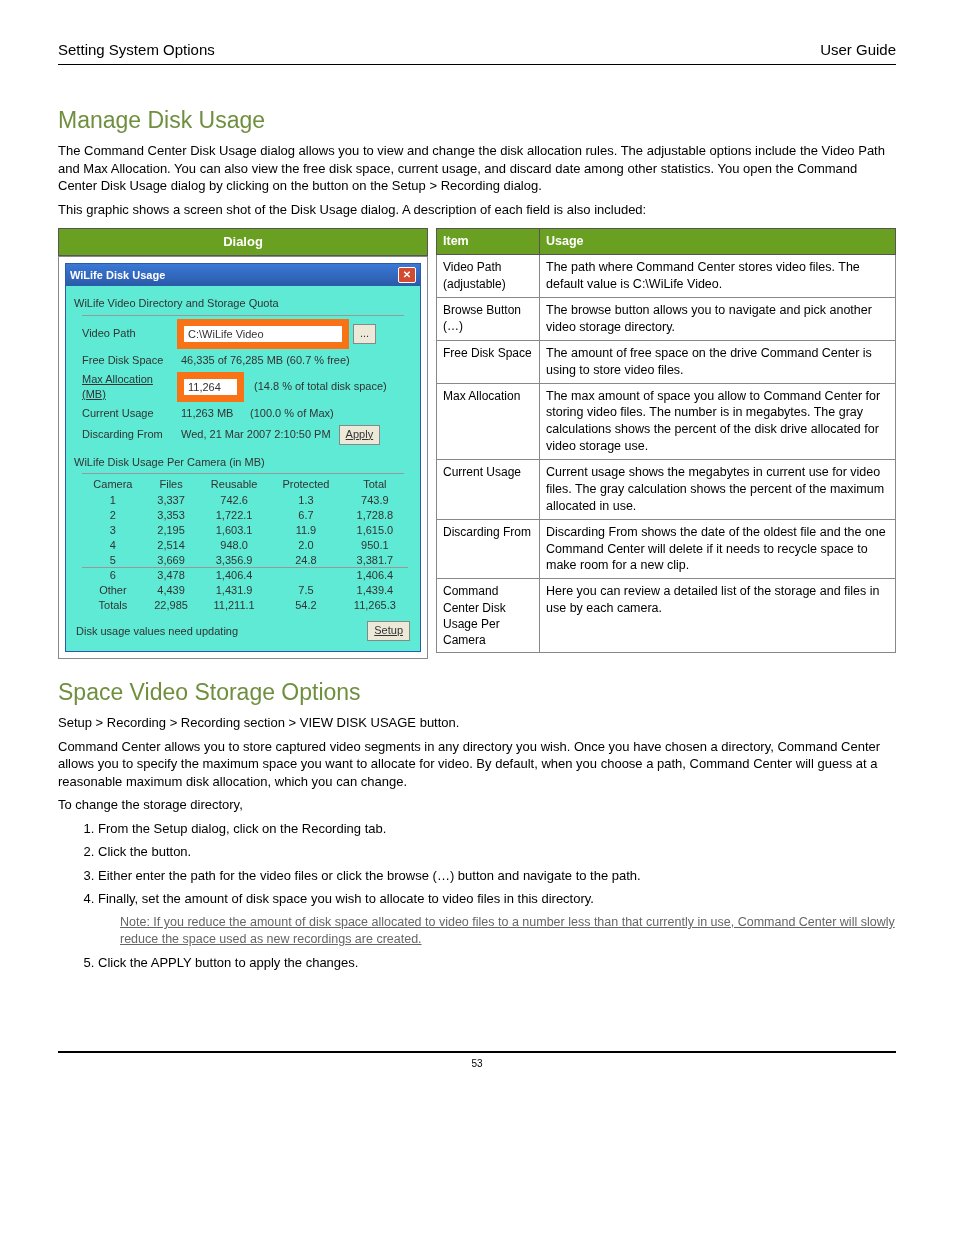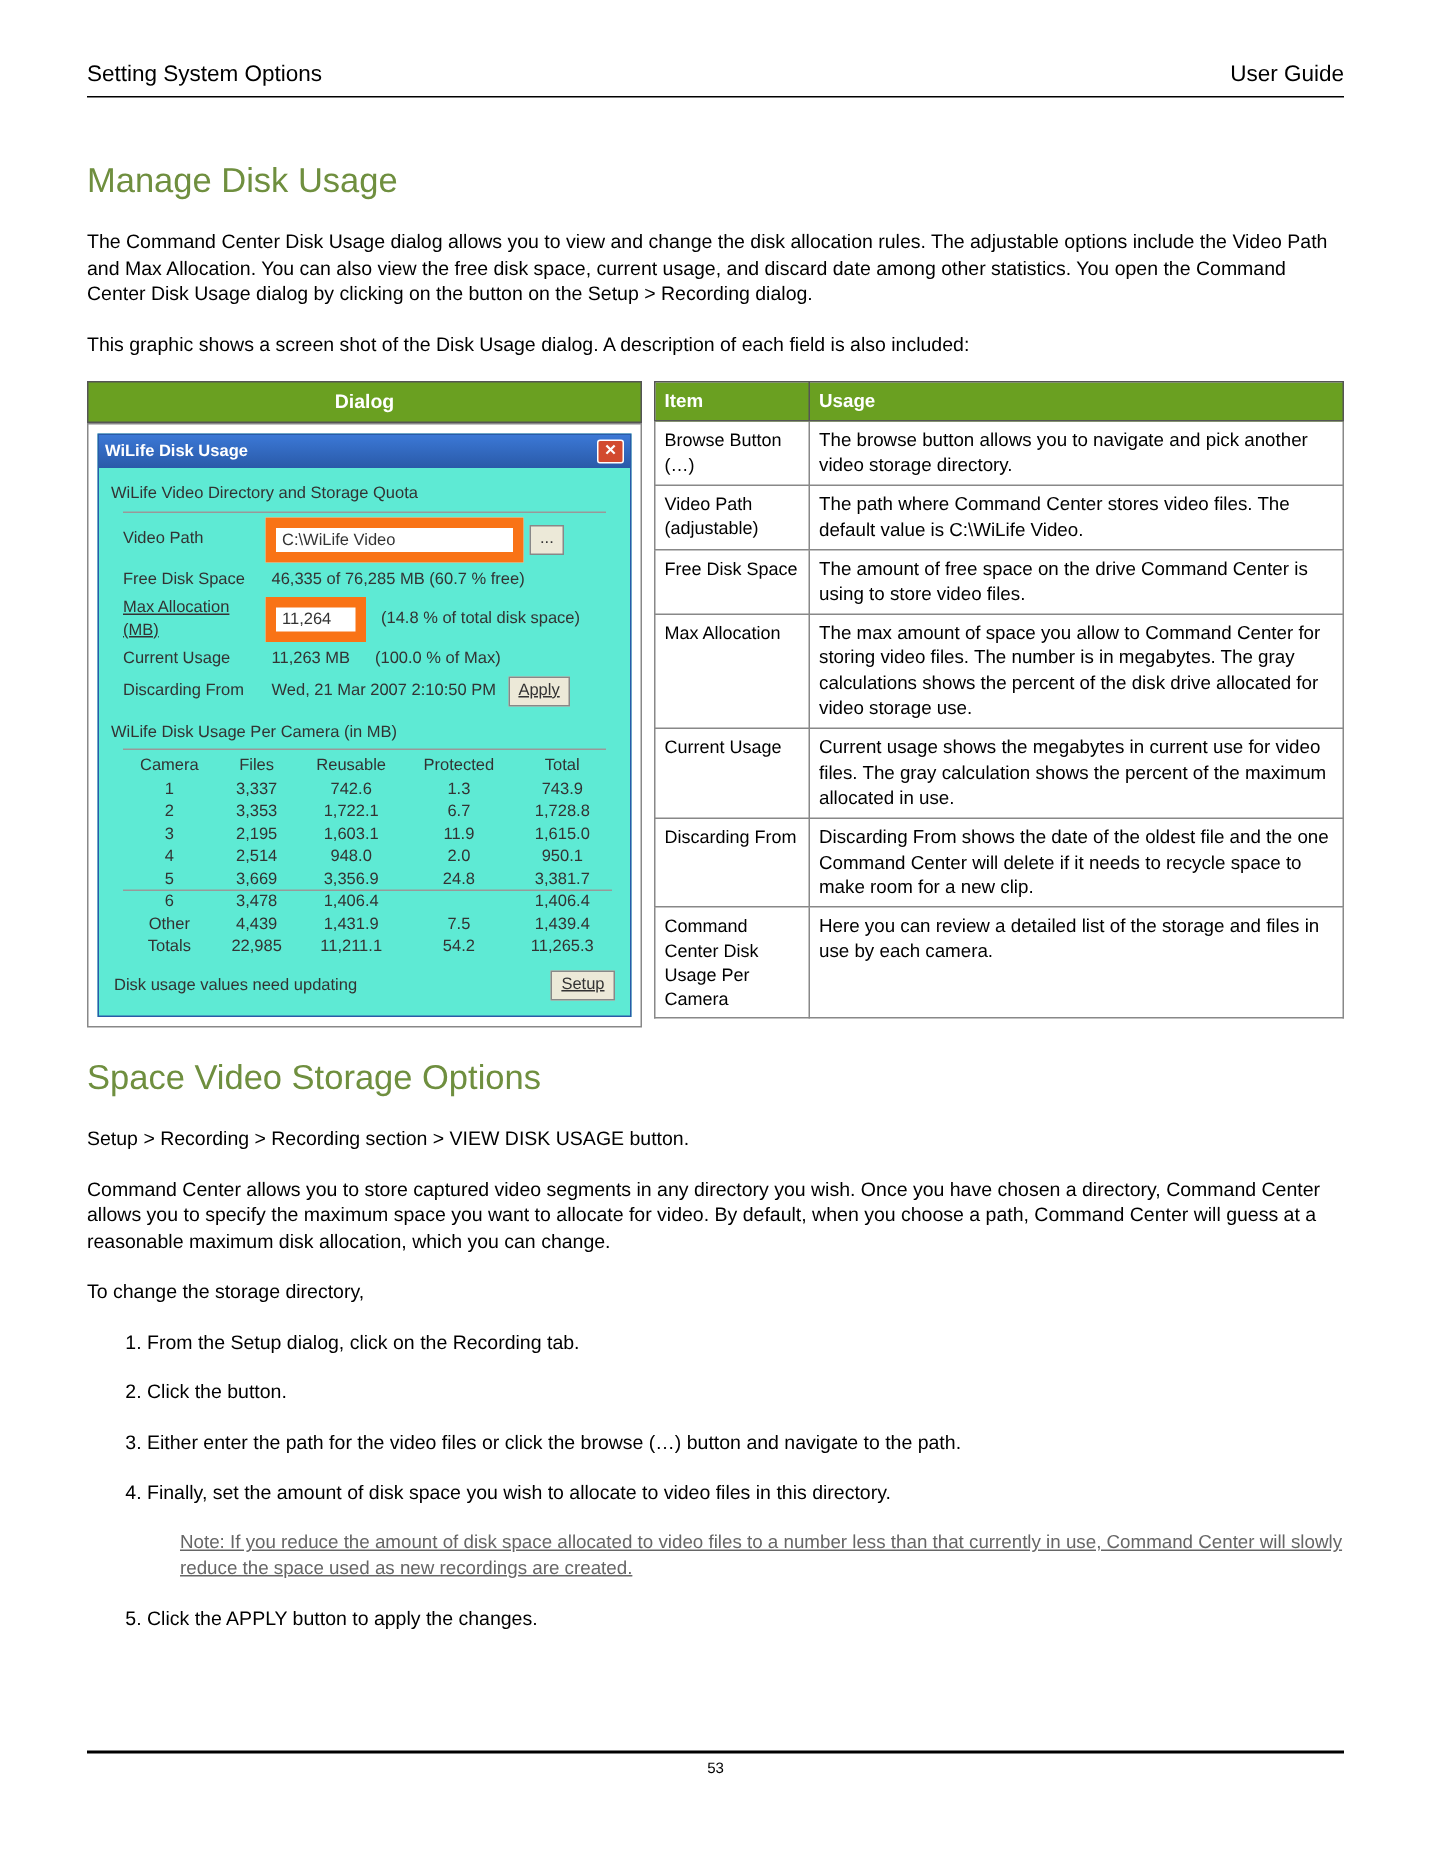--- a/index.html
+++ b/index.html
@@ -19,21 +19,21 @@
     border-bottom: 1.5px solid #000;
     margin-bottom: 40px;
   }
   h2.sec {
     font-family: Arial, Helvetica, sans-serif;
     font-weight: normal;
     font-size: 23px;
     color: #6f8f3f;
     margin: 18px 0 6px 0;
   }
-  p { margin: 16px 0; }
+  p { margin: 6px 0; }
   .two-col {
     display: flex;
     gap: 8px;
     margin-top: 10px;
   }
   .left-col { flex: 0 0 370px; }
   .right-col { flex: 1; }
 
   
   table.desc {
@@ -123,21 +123,21 @@
     width: 92%;
     margin: 2px 8px 6px 16px;
     font-size: 11px;
     border-collapse: collapse;
   }
   table.usage th { font-weight: normal; text-align: center; padding: 1px 4px;}
   table.usage td { text-align: center; padding: 0 4px; }
   .usage-sep td { border-top:1px solid #999; }
   .upd-row { display:flex; justify-content:space-between; align-items:center; margin:8px 10px 10px 10px;}
   ol.steps { margin: 6px 0 6px 40px; padding:0; }
-  ol.steps li { margin: 16px 0; }
+  ol.steps li { margin: 6px 0; }
   .note { color:#666; font-size:12.5px; margin:6px 0 6px 0;text-decoration:underline; }
   .pg-footer {
     border-top: 2.5px solid #000;
     margin-top: 80px;
     text-align: center;
     padding-top: 4px;
     font-size: 10px;
   }
   hr.sep { border:none; border-top:1px solid #999; margin:2px 16px; }
 </style>
@@ -272,26 +272,26 @@
   <div class="right-col">
     <table class="desc">
       <thead>
           <tr>
         <th>Item</th>
         <th>Usage</th>
       </tr>
         </thead>
       <tbody id="desc-body">
           <tr>
+            <td>Video Path (adjustable)</td>
+            <td>The path where Command Center stores video files. The default value is C:\WiLife Video.</td>
+          </tr>
+          <tr>
             <td>Browse Button (…)</td>
             <td>The browse button allows you to navigate and pick another video storage directory.</td>
-          </tr>
-          <tr>
-            <td>Video Path (adjustable)</td>
-            <td>The path where Command Center stores video files. The default value is C:\WiLife Video.</td>
           </tr>
           <tr>
             <td>Free Disk Space</td>
             <td>The amount of free space on the drive Command Center is using to store video files.</td>
           </tr>
           <tr>
             <td>Max Allocation</td>
             <td>The max amount of space you allow to Command Center for storing video files. The number is in megabytes. The gray calculations shows the percent of the disk drive allocated for video storage use.</td>
           </tr>
           <tr>

